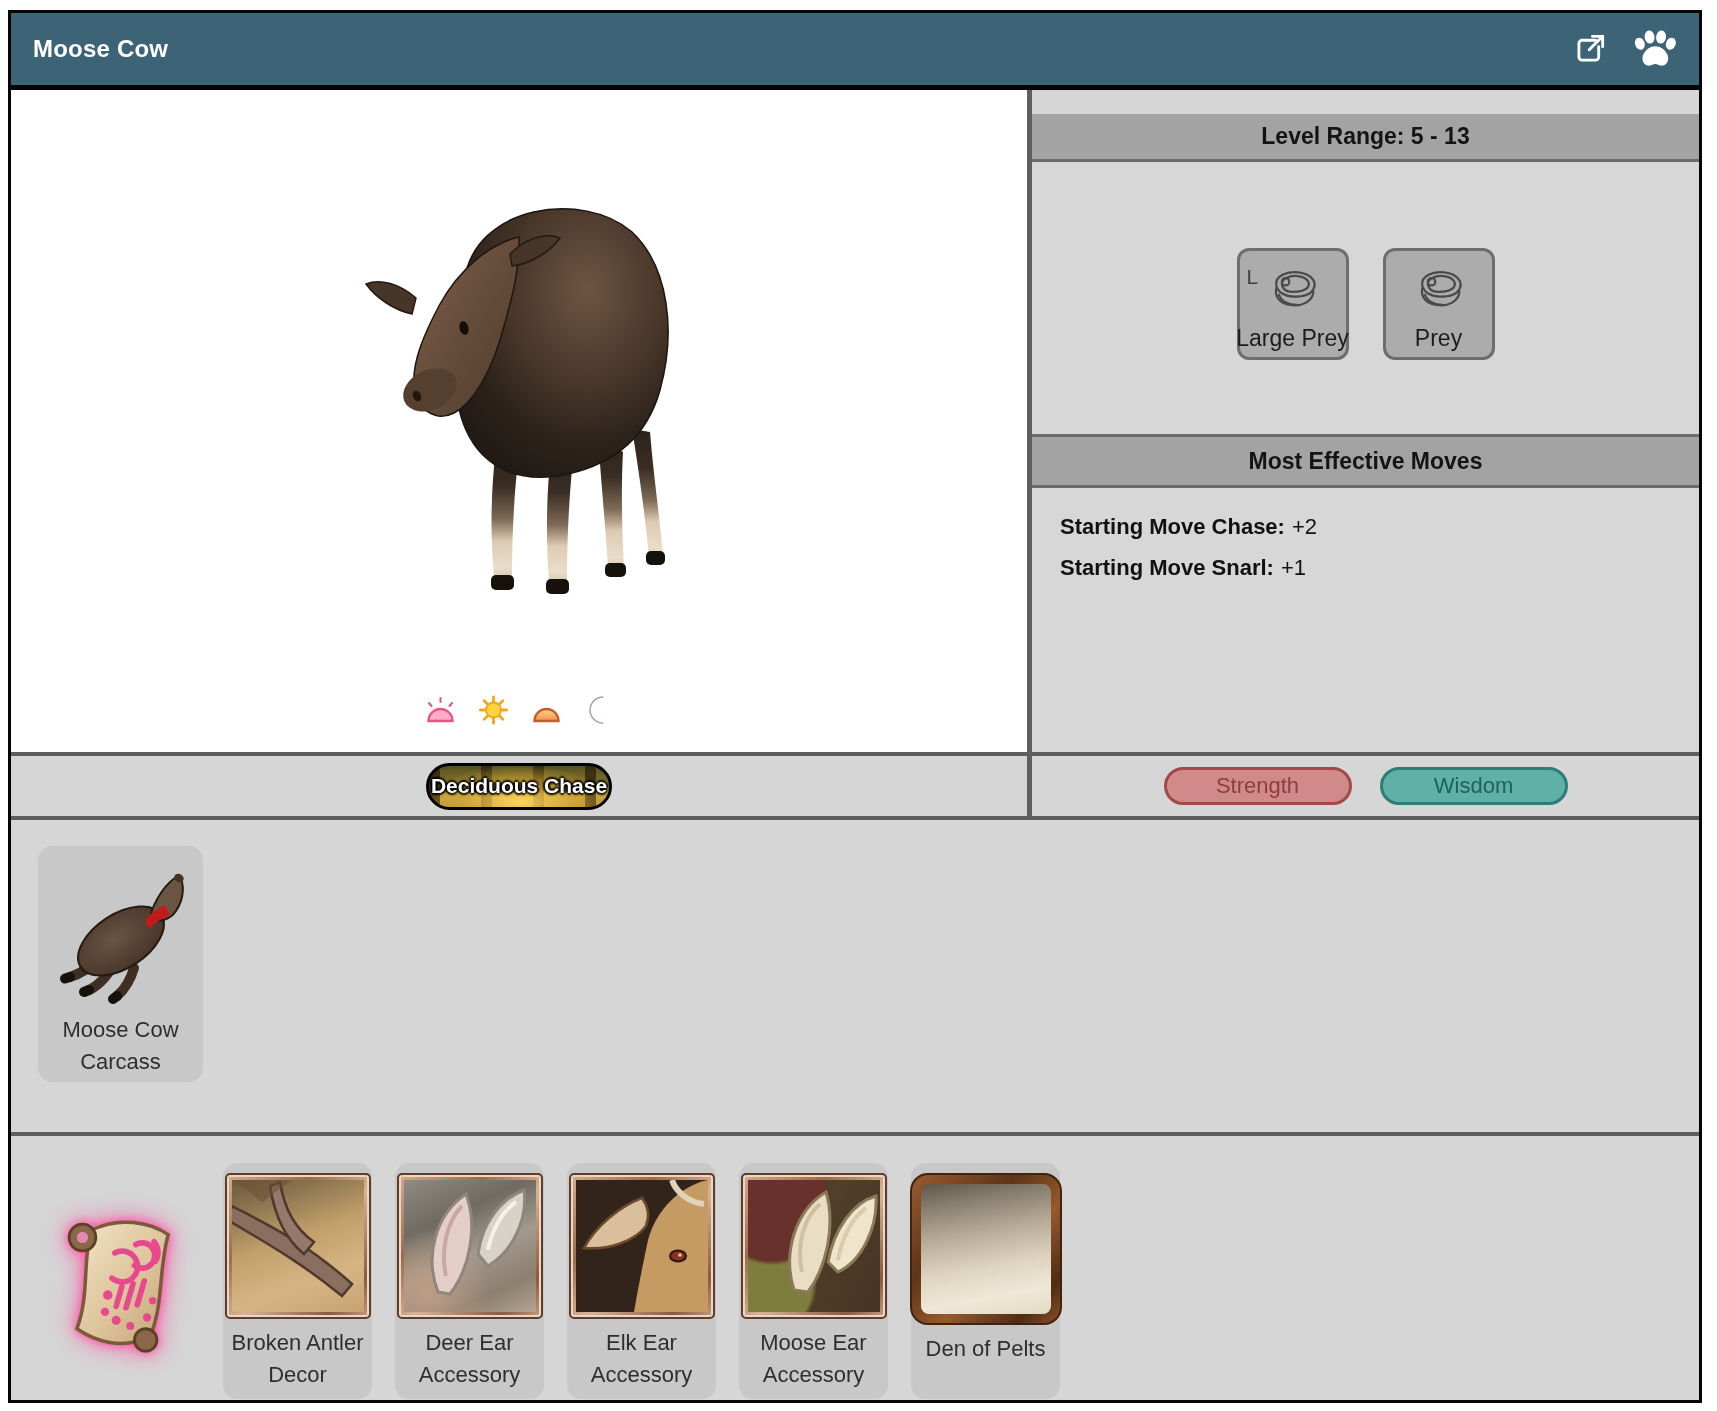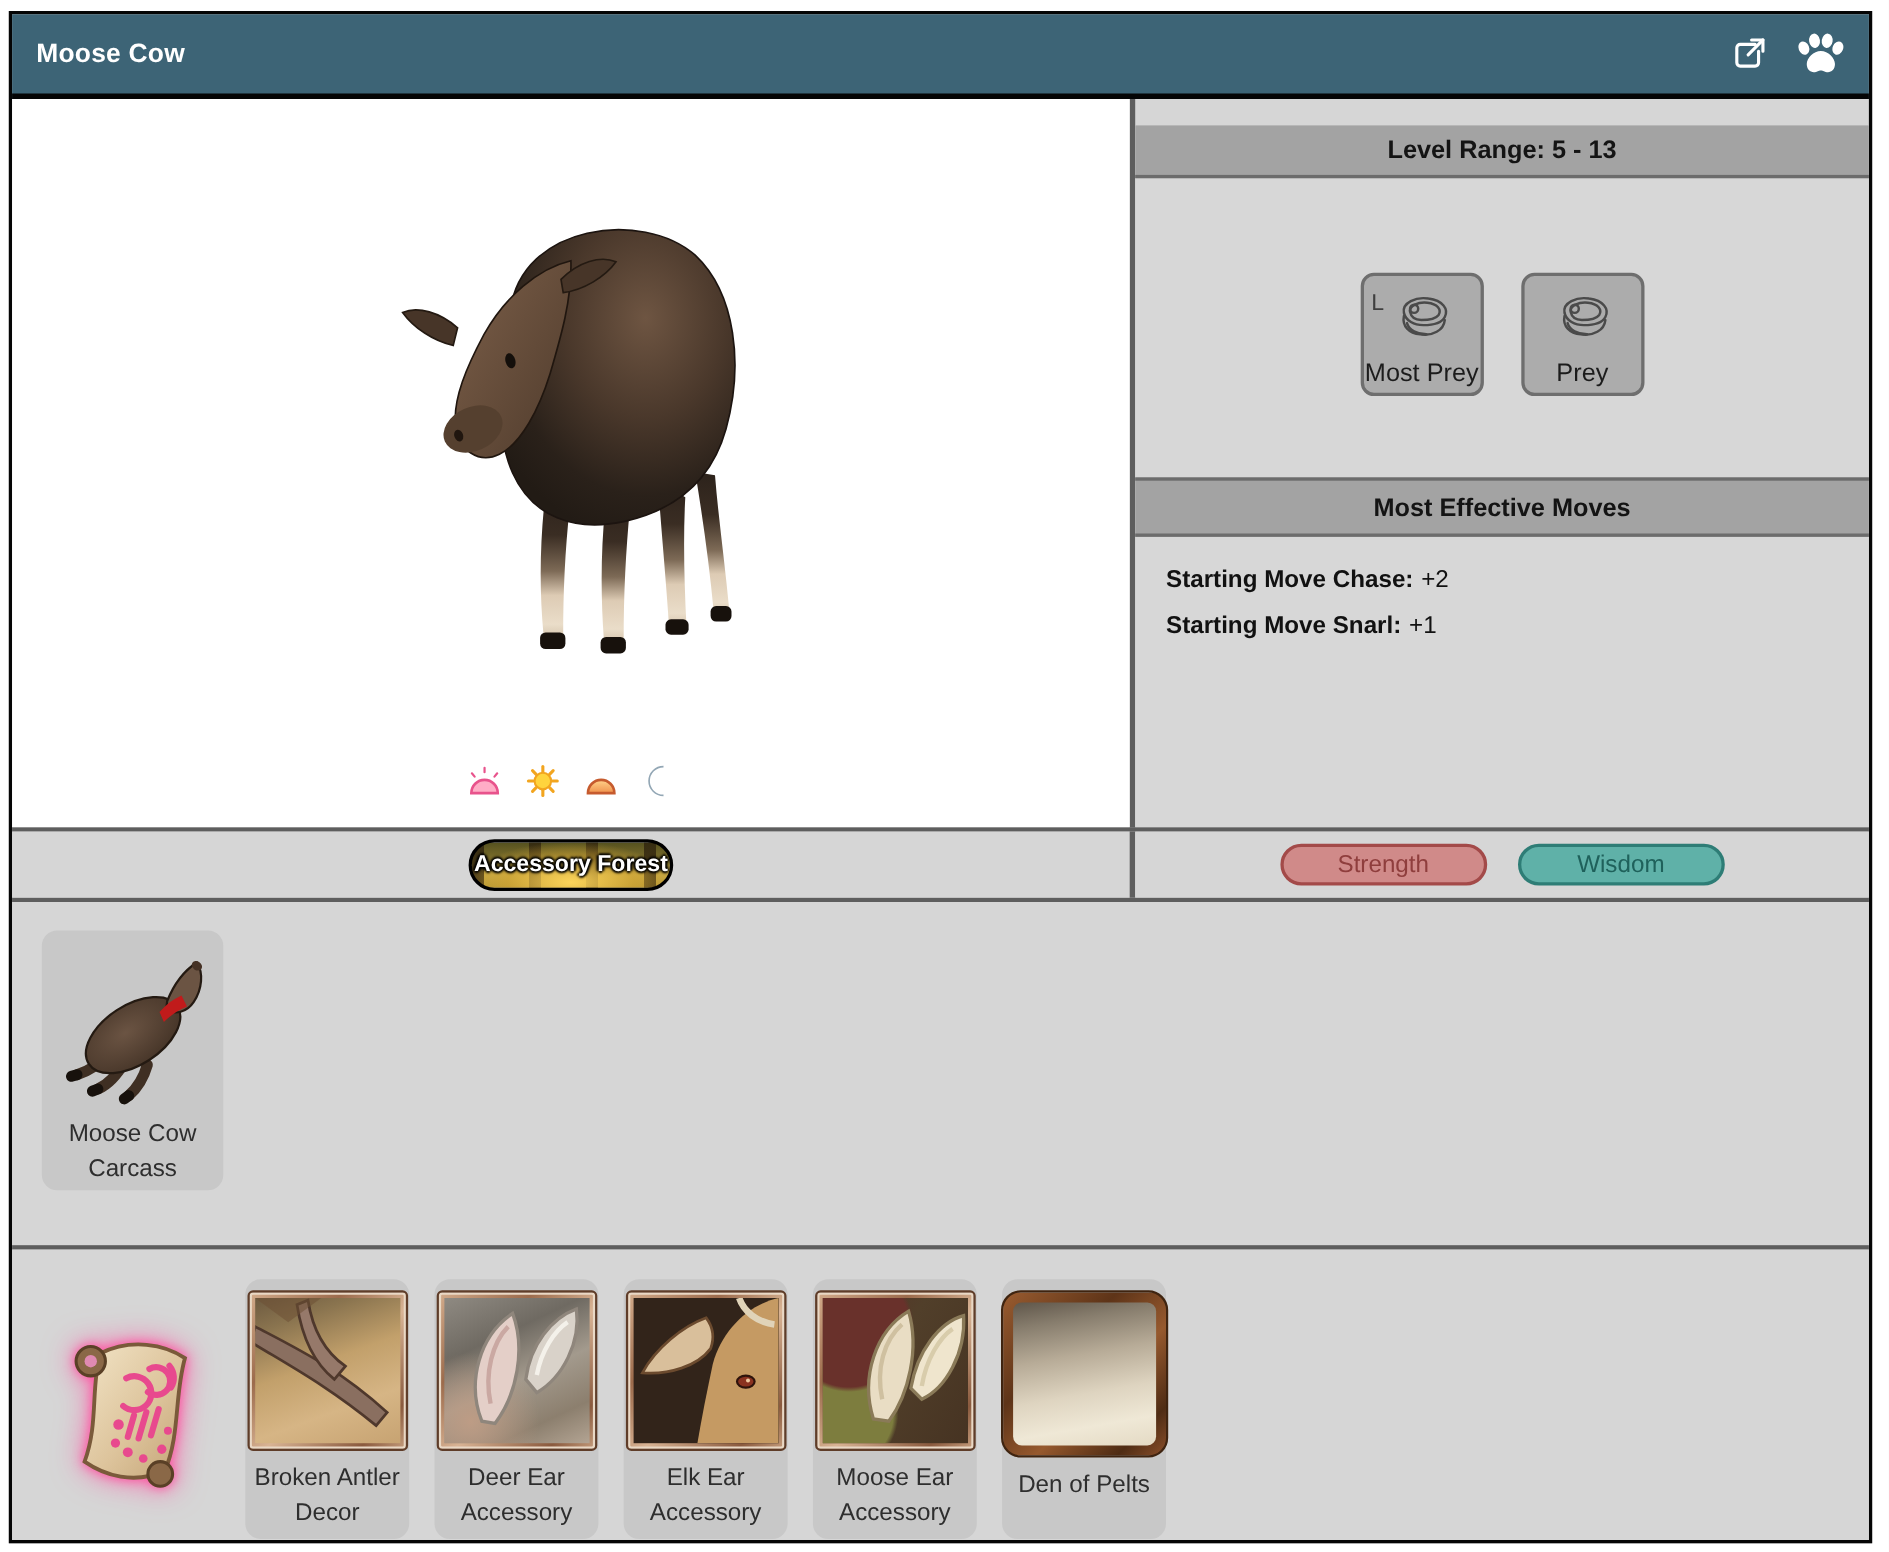--- a/index.html
+++ b/index.html
@@ -213,21 +213,21 @@
             <span class="prey-icon">
               <span class="prey-tag">L</span>
               <svg width="62" height="52" viewBox="0 0 64 56" fill="none" stroke="#4a4a4a" stroke-width="2.4" stroke-linejoin="round" stroke-linecap="round">
                 <path d="M14,22 C12,12 26,6 38,8 C52,10 58,18 54,26 C51,32 42,34 33,34 C24,34 16,30 14,22 Z"></path>
                 <path d="M20,21 C19,15 28,11 37,12 C47,13 51,19 48,24 C45,28 38,29 31,29 C25,29 21,26 20,21 Z"></path>
                 <circle cx="24" cy="18" r="4"></circle>
                 <path d="M14,25 C12,35 19,42 30,43 C42,45 53,39 54,29"></path>
                 <path d="M17,32 C19,39 27,43 36,43"></path>
               </svg>
             </span>
-            <span class="prey-label">Most Prey</span>
+            <span class="prey-label">Large Prey</span>
           </div>
           <div class="prey-btn">
             <span class="prey-icon">
               <svg width="62" height="52" viewBox="0 0 64 56" fill="none" stroke="#4a4a4a" stroke-width="2.4" stroke-linejoin="round" stroke-linecap="round">
                 <path d="M14,22 C12,12 26,6 38,8 C52,10 58,18 54,26 C51,32 42,34 33,34 C24,34 16,30 14,22 Z"></path>
                 <path d="M20,21 C19,15 28,11 37,12 C47,13 51,19 48,24 C45,28 38,29 31,29 C25,29 21,26 20,21 Z"></path>
                 <circle cx="24" cy="18" r="4"></circle>
                 <path d="M14,25 C12,35 19,42 30,43 C42,45 53,39 54,29"></path>
                 <path d="M17,32 C19,39 27,43 36,43"></path>
               </svg>
@@ -246,21 +246,21 @@
         <div class="move-row">
           <span class="move-label">Starting Move Snarl:</span><span class="move-value">+1</span>
         </div>
       </div>
     </div>
   </div>
 
   <div class="habitat-row">
     <div class="biome-cell">
       <div class="biome-badge">
-        <span>Accessory Forest</span>
+        <span>Deciduous Chase</span>
       </div>
     </div>
     <div class="vdivider"></div>
     <div class="skills-cell">
       <div class="skill-pill skill-strength">Strength</div>
       <div class="skill-pill skill-wisdom">Wisdom</div>
     </div>
   </div>
 
   <div class="drops-row">

